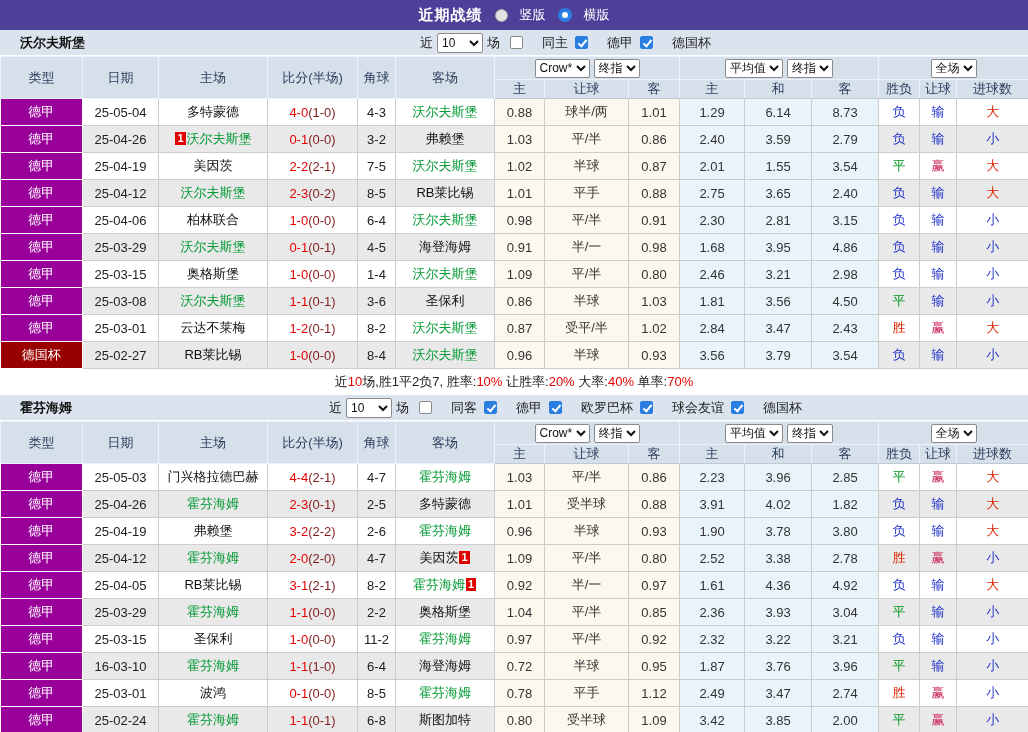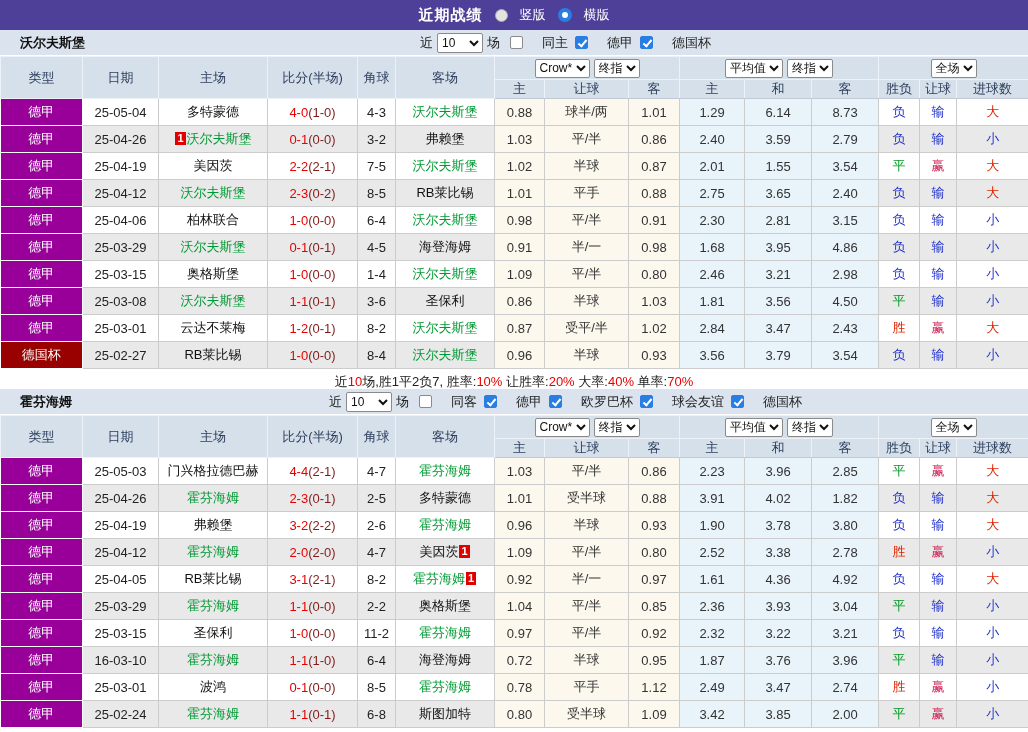--- a/index.html
+++ b/index.html
@@ -39,21 +39,21 @@
   tbody tr:nth-child(even) td.plain{background:#e9e9e9}
   tbody tr:nth-child(odd) td.plain{background:#ffffff}
   td.ivory{background:#fcf8ee;color:#333}
   td.lblue{background:#e8f3fa;color:#333}
   .self-team{color:#009933}
   .opp-team{color:#111}
   .ft{color:#e80000}
   .ht{color:#7f1d1d}
   .badge{display:inline-block;background:#e00000;color:#fff;font-weight:bold;font-size:11px;line-height:13px;padding:0 2px;margin:0 1px;vertical-align:1px}
 
-  .summary{height:20px;line-height:25px;text-align:center;background:#fff;color:#222}
+  .summary{height:26px;line-height:25px;text-align:center;background:#fff;color:#222}
   .summary .red{color:#e80000}
 </style>
 </head>
 <body>
 
 <div class="page">
 
   <div class="topbar">
     <span class="title">近期战绩</span>
     <span class="radio-wrap">

